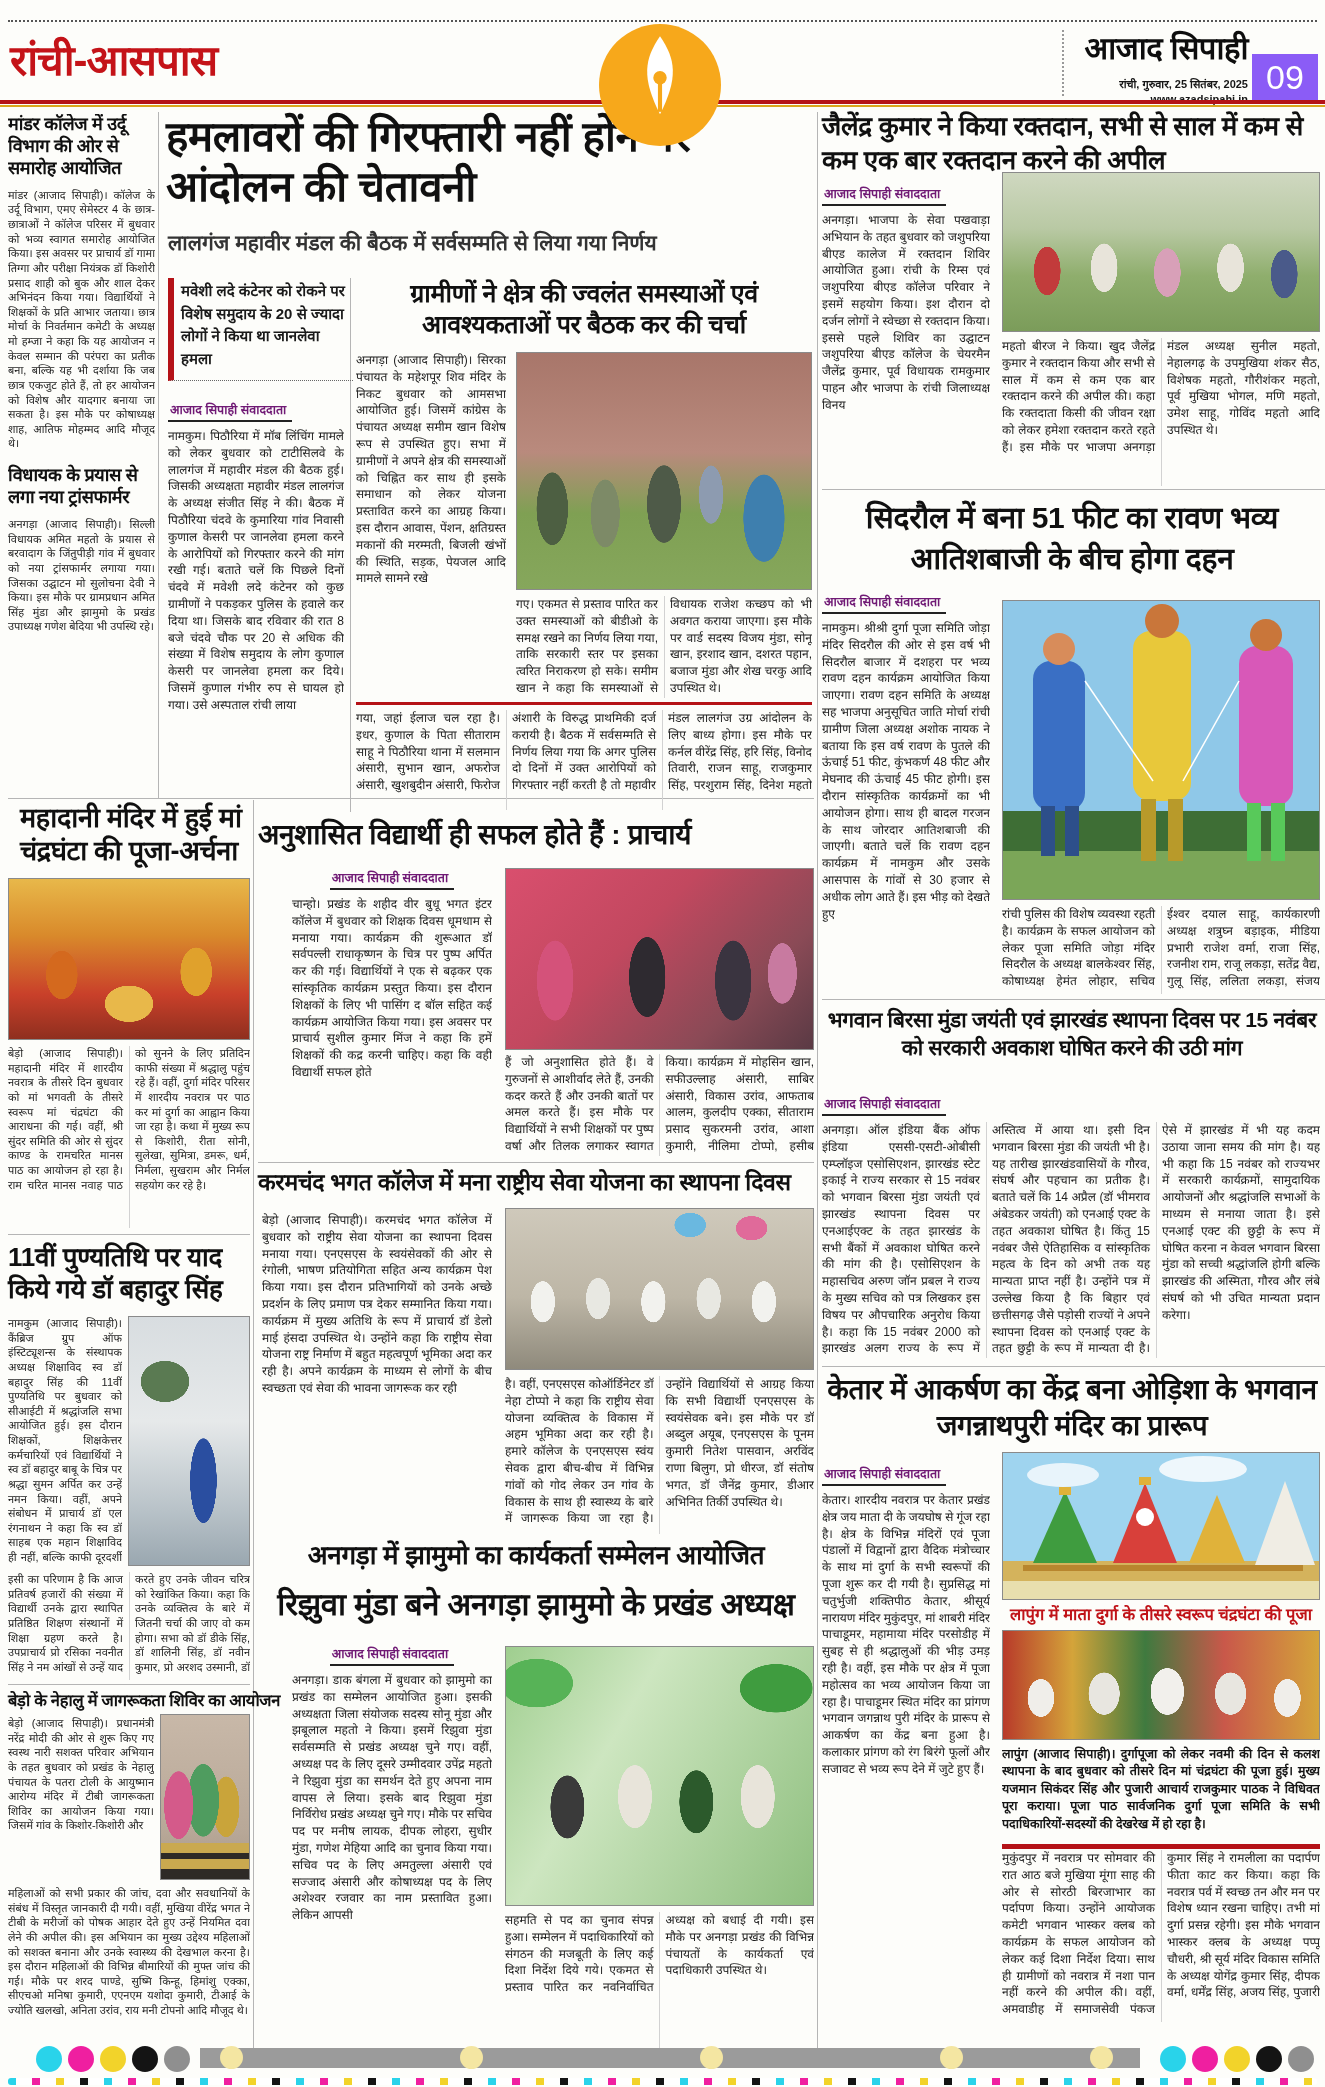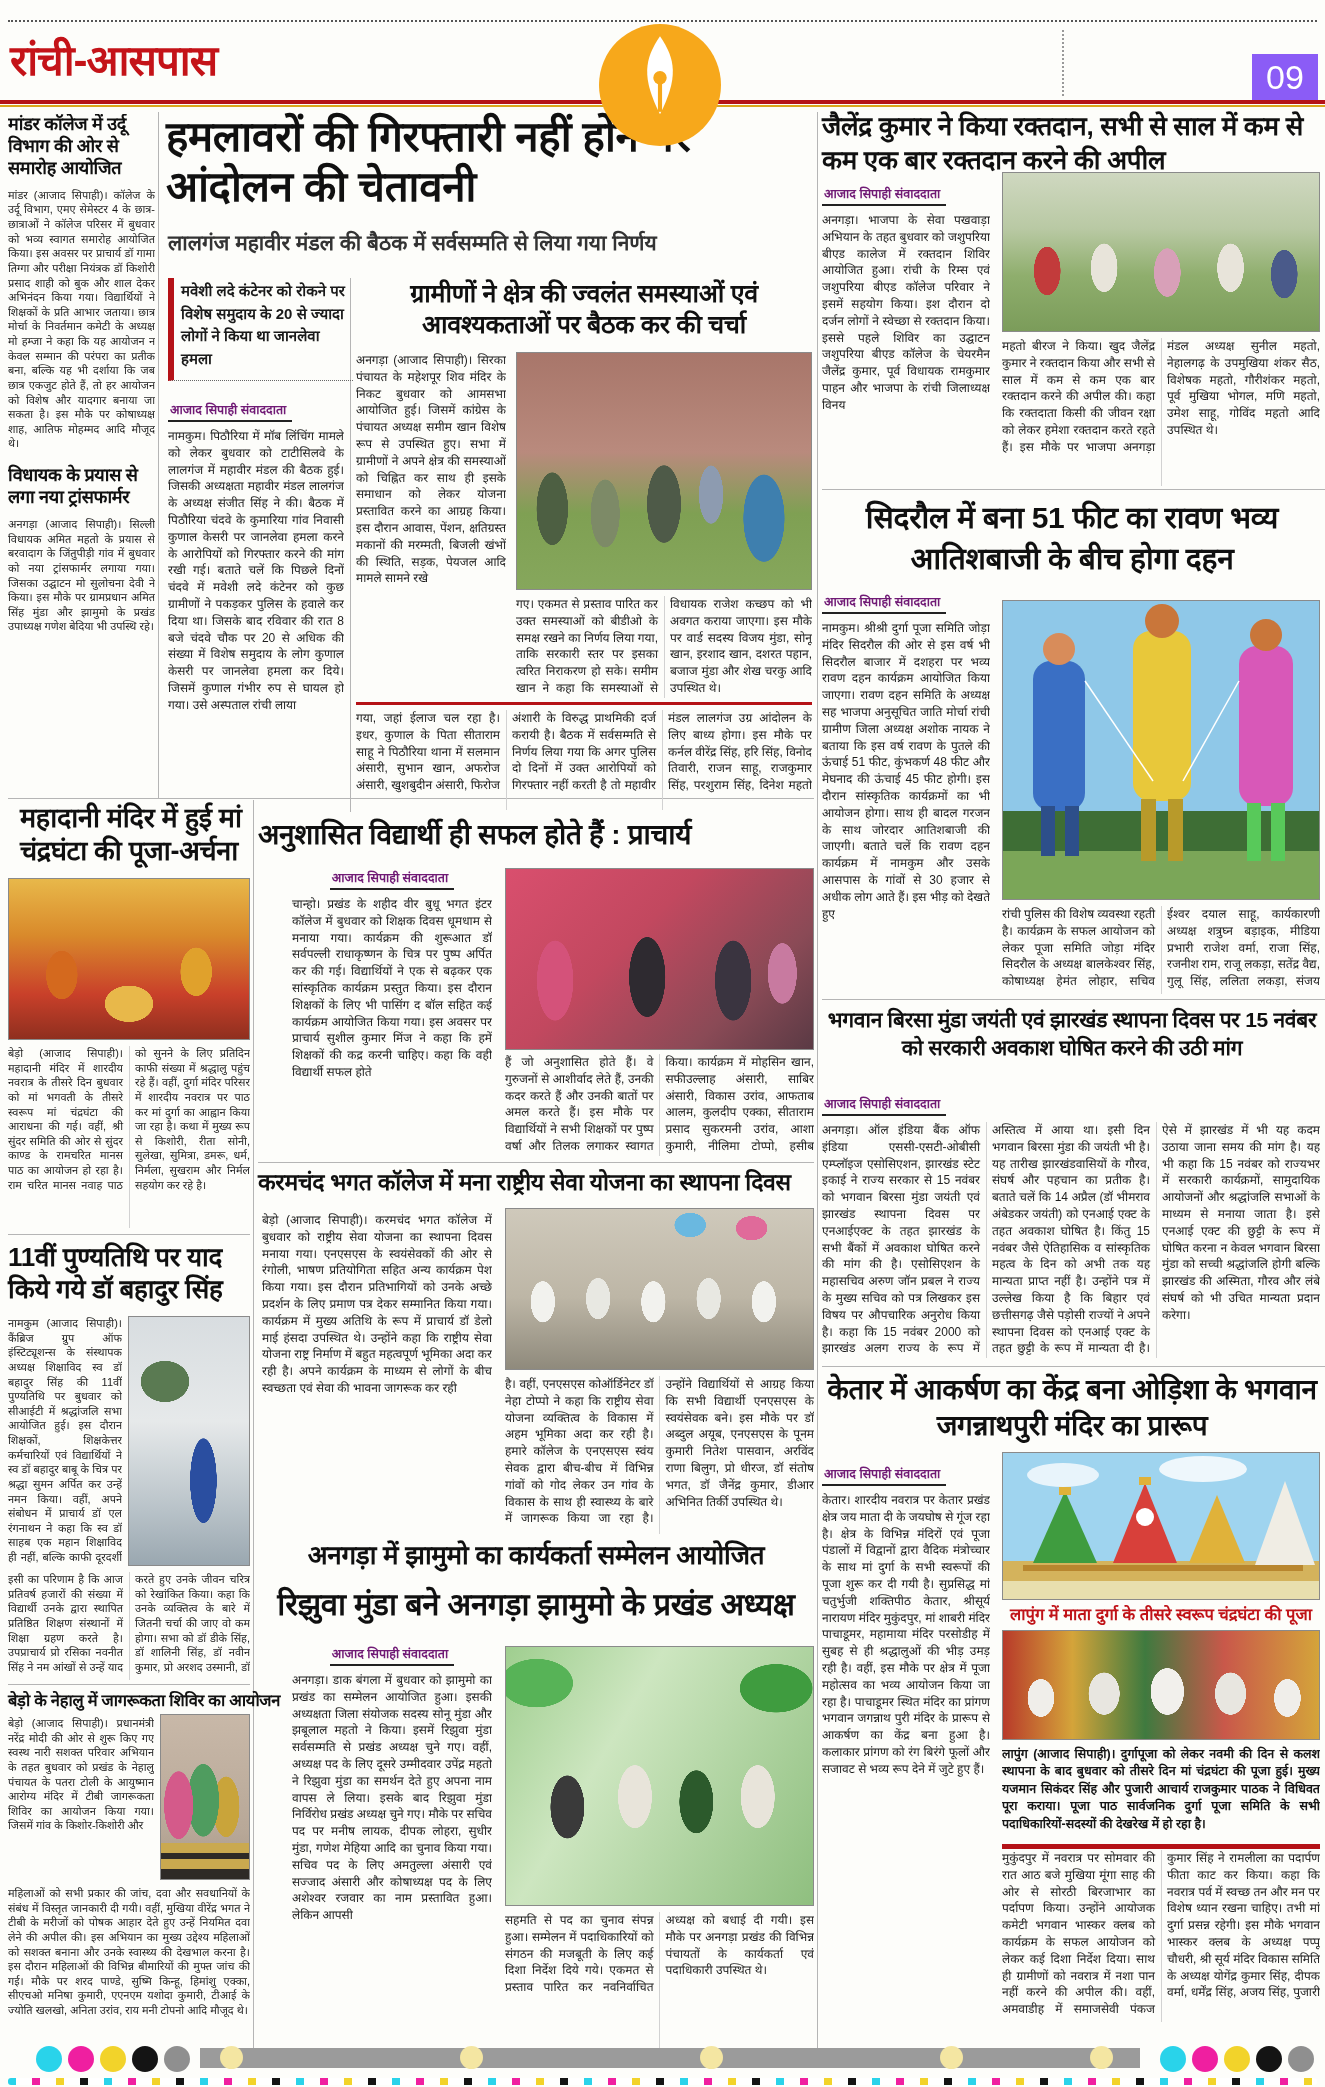--- a/index.html
+++ b/index.html
@@ -99,20 +99,25 @@
   <div class="abs" style="left:599px;top:24px;width:122px;height:122px;z-index:3;">
     <svg viewBox="0 0 100 100" width="122" height="122">
       <circle cx="50" cy="50" r="50" fill="#f7a81b"></circle>
       <path d="M50 10 C37 29 35 44 50 74 C65 44 63 29 50 10 Z" fill="#ffffff"></path>
       <circle cx="50" cy="44" r="5.5" fill="#f7a81b"></circle>
       <rect x="48.3" y="49" width="3.4" height="23" fill="#f7a81b"></rect>
     </svg>
   </div>
 
   <div class="abs" style="left:1062px;top:30px;height:66px;border-left:2px dotted #999;"></div>
+  <div class="abs" style="left:1072px;top:26px;width:176px;text-align:right;">
+    <div style="font-size:31px;font-weight:800;color:#0d0d0d;letter-spacing:-0.5px;">आजाद सिपाही</div>
+    <div style="font-size:11px;font-weight:700;margin-top:8px;">रांची, गुरुवार, 25 सितंबर, 2025</div>
+    <div style="font-size:11px;font-weight:700;margin-top:2px;">www.azadsipahi.in</div>
+  </div>
   <div class="abs pagenum" style="left:1252px;top:54px;width:66px;height:46px;">09</div>
 
   <div class="abs redbar" style="left:0;top:100px;width:1325px;height:4px;"></div>
   <div class="abs" style="left:0;top:105px;width:1325px;height:2px;background:#d9a61e;"></div>
 
   <div class="vr" style="left:158px;top:112px;height:686px;"></div>
   <div class="vr" style="left:817px;top:112px;height:1946px;"></div>
   <div class="vr" style="left:253px;top:800px;height:1258px;"></div>
   <div class="vr" style="left:350px;top:278px;height:534px;"></div>
   <div class="hrule" style="left:8px;top:798px;width:806px;"></div>

